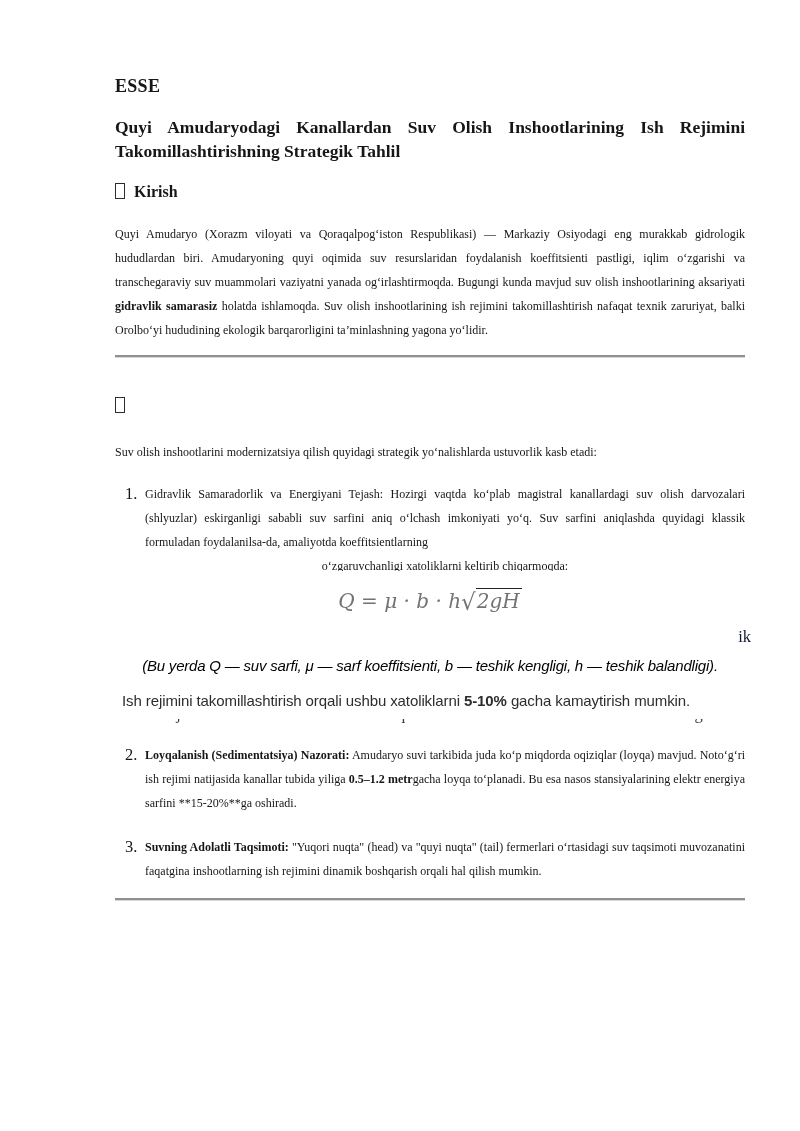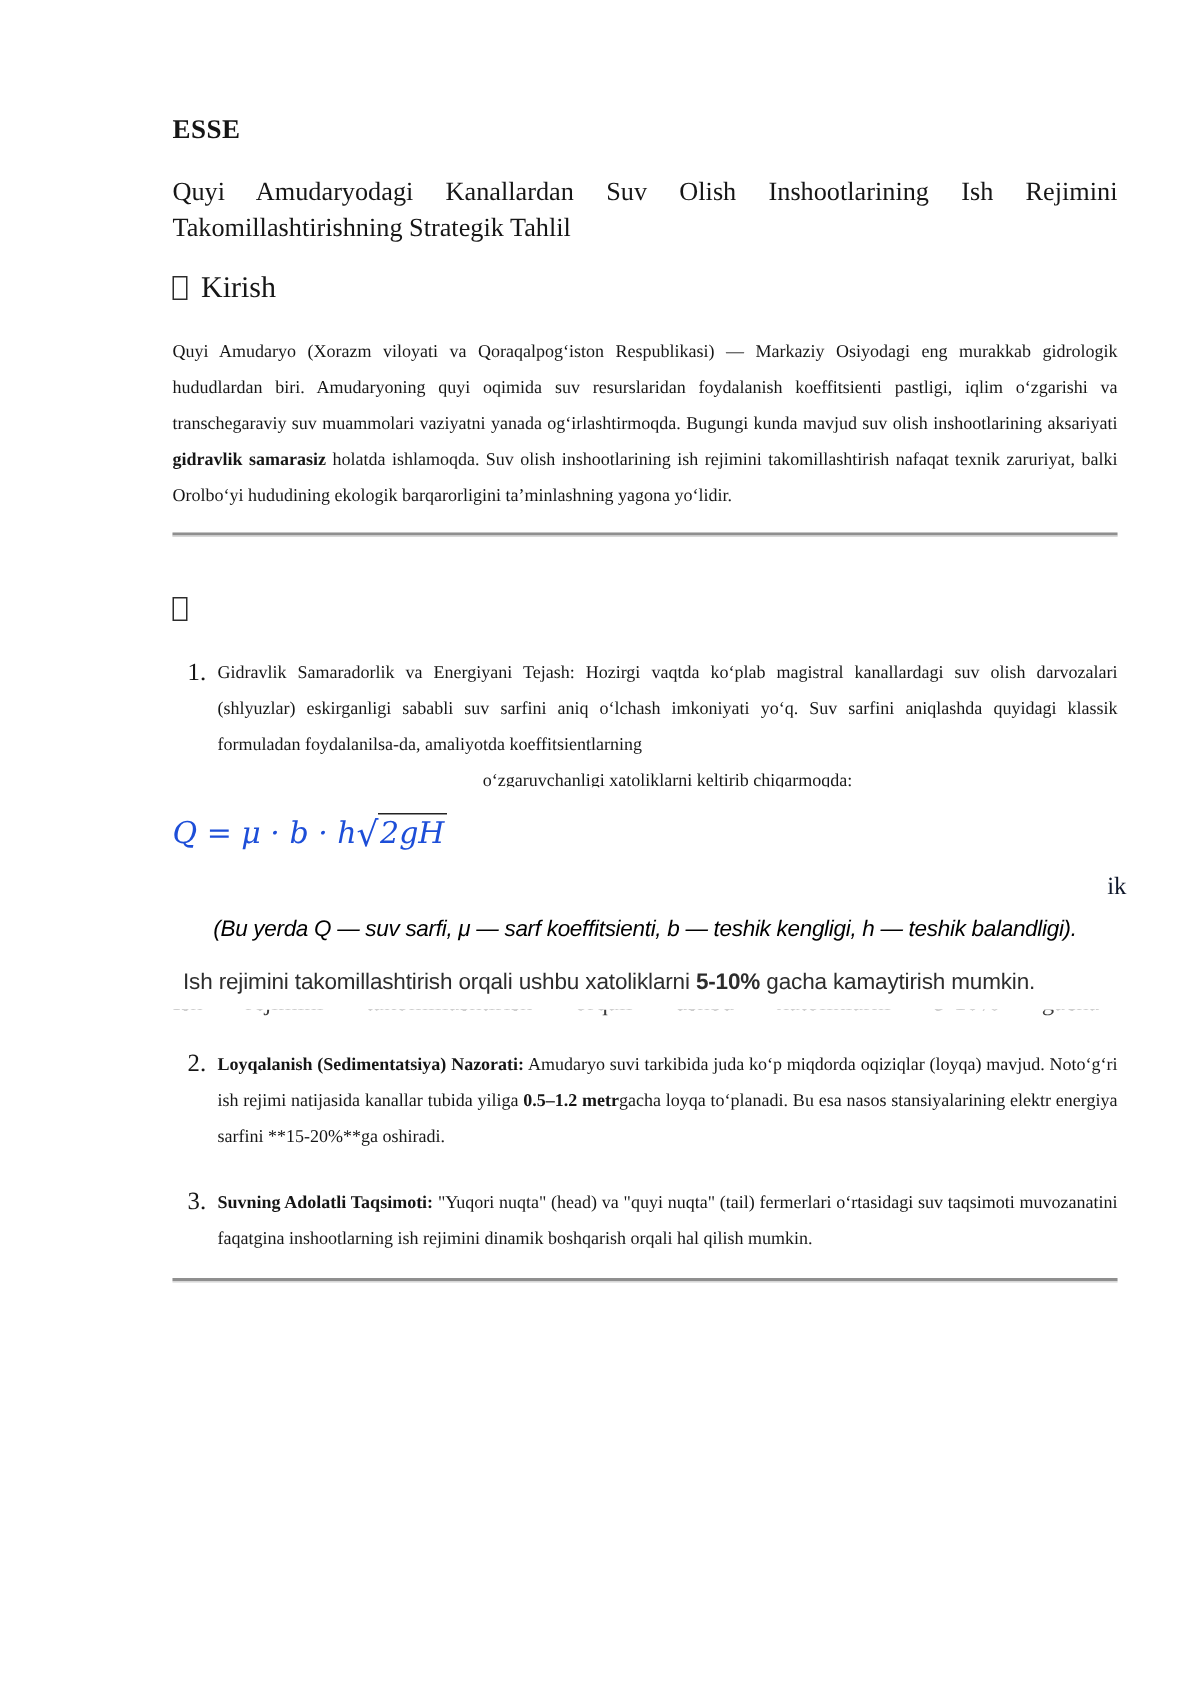--- a/index.html
+++ b/index.html
@@ -4,23 +4,23 @@
 <style>
   * { margin:0; padding:0; box-sizing:border-box; }
   html,body { background:#ffffff; }
   .page {
     width:800px; height:996px; background:#fff; position:relative; overflow:hidden;
     font-family:"Liberation Serif", serif; color:#161616;
   }
   .content { position:absolute; left:115px; top:0; width:630px; }
 
   .esse { margin-top:76px; font-size:18px; font-weight:bold; letter-spacing:.3px; }
-  .title { margin-top:19px; font-size:17.5px; font-weight:normal; line-height:23.5px; text-align:justify; }
+  .title { margin-top:19px; font-size:17.5px; font-weight:bold; line-height:23.5px; text-align:justify; }
 
-  .heading { font-size:20px; font-weight:normal; line-height:24px; }
+  .heading { font-size:16px; font-weight:bold; line-height:24px; }
   .h-kirish { margin-top:17px; }
   .h-arg { margin-top:36px; }
   .tofu {
     display:inline-block; width:10px; height:16px;
     border:1.5px solid #2c2c2c; margin-right:9px; vertical-align:-2px;
   }
 
   .body-p { font-size:12px; line-height:24px; text-align:justify; }
   .p-kirish { margin-top:18px; }
   .p-intro { margin-top:22px; }
@@ -38,22 +38,22 @@
   .num { flex:0 0 20px; width:20px; font-size:16.5px; line-height:24px; }
   .item-body { flex:1; font-size:12px; line-height:24px; text-align:justify; }
   .clip-line { height:17px; overflow:hidden; text-align:center; }
 
   
   .pasted {
     position:relative; height:148px; background:#fff;
     font-family:"Liberation Sans", sans-serif;
   }
   .formula {
-    position:absolute; top:18px; left:0; width:100%; text-align:left;
-    font-family:"DejaVu Serif", serif; font-style:italic; font-size:20px; color:#1d4ed8;
+    position:absolute; top:18px; left:0; width:100%; text-align:center;
+    font-family:"DejaVu Serif", serif; font-style:italic; font-size:20px; color:#737373;
   }
   .rad { font-style:normal; font-size:23px; vertical-align:-2px; }
   .radicand { border-top:1.6px solid #232323; padding:0 2px 0 1px; }
   .frag-ik {
     position:absolute; top:56px; right:-6px;
     font-family:"Liberation Serif", serif; font-size:16.5px; color:#0f172a;
   }
   .caption {
     position:absolute; top:86px; left:0; width:100%; text-align:center;
     font-style:italic; font-size:15px; color:#000000; letter-spacing:-.2px;
@@ -85,20 +85,21 @@
     </p>
 
     <p class="body-p p-kirish"><span>Quyi Amudaryo (Xorazm viloyati va Qoraqalpog‘iston Respublikasi) — Markaziy Osiyodagi eng murakkab gidrologik hududlardan biri. Amudaryoning quyi oqimida suv resurslaridan foydalanish koeffitsienti pastligi, iqlim o‘zgarishi va transchegaraviy suv muammolari vaziyatni yanada og‘irlashtirmoqda. Bugungi kunda mavjud suv olish inshootlarining aksariyati </span><b>gidravlik samarasiz</b><span> holatda ishlamoqda. Suv olish inshootlarining ish rejimini takomillashtirish nafaqat texnik zaruriyat, balki Orolbo‘yi hududining ekologik barqarorligini ta’minlashning yagona yo‘lidir.</span></p>
 
     <div class="hr hr1"></div>
 
     <p class="heading h-arg">
       <span class="tofu"></span>
     </p>
 
+    <p class="body-p p-intro">Suv olish inshootlarini modernizatsiya qilish quyidagi strategik yo‘nalishlarda ustuvorlik kasb etadi:</p>
 
     <div class="list">
       <div class="item">
         <span class="num">1.</span>
         <div class="item-body">
           <span>Gidravlik Samaradorlik va Energiyani Tejash: Hozirgi vaqtda ko‘plab magistral kanallardagi suv olish darvozalari (shlyuzlar) eskirganligi sababli suv sarfini aniq o‘lchash imkoniyati yo‘q. Suv sarfini aniqlashda quyidagi klassik formuladan foydalanilsa-da, amaliyotda koeffitsientlarning</span>
           <div class="clip-line"><span>o‘zgaruvchanligi xatoliklarni keltirib chiqarmoqda:</span></div>
         </div>
       </div>
     </div>

